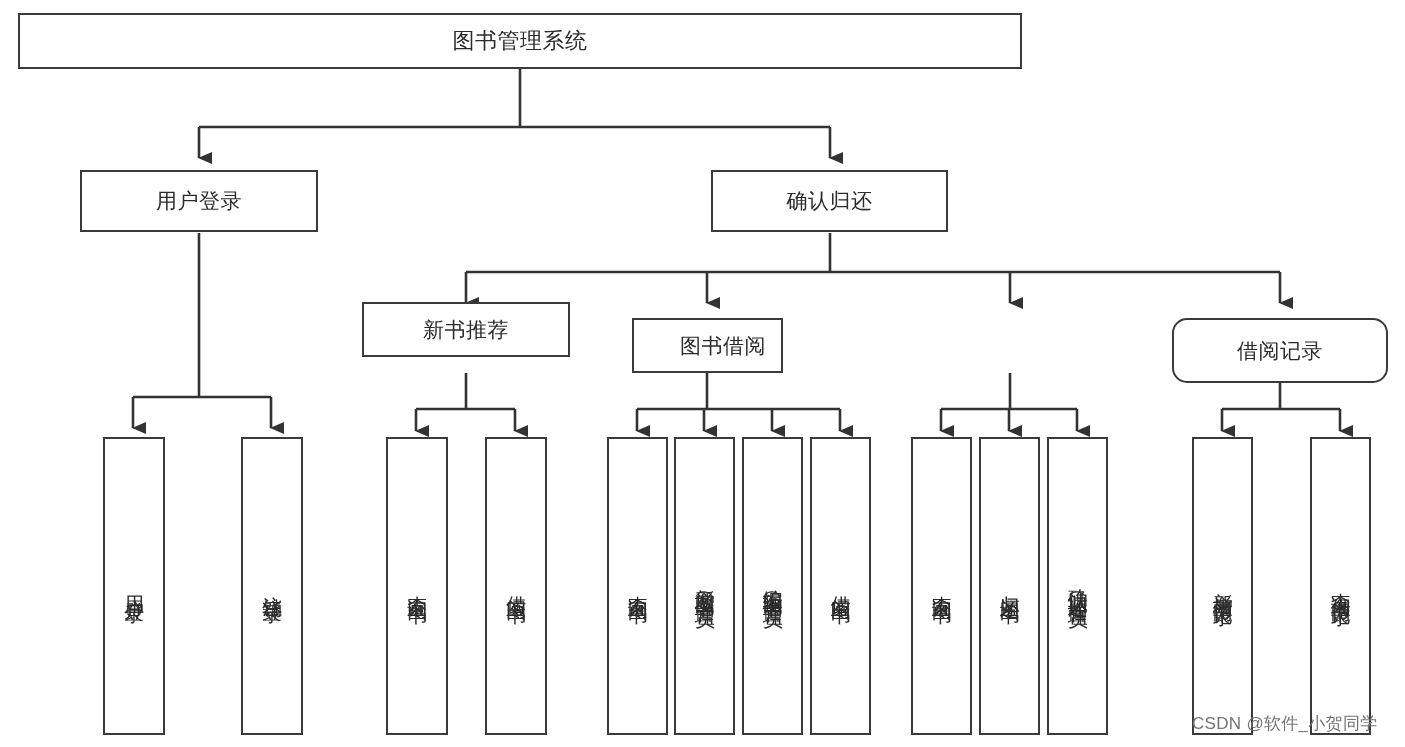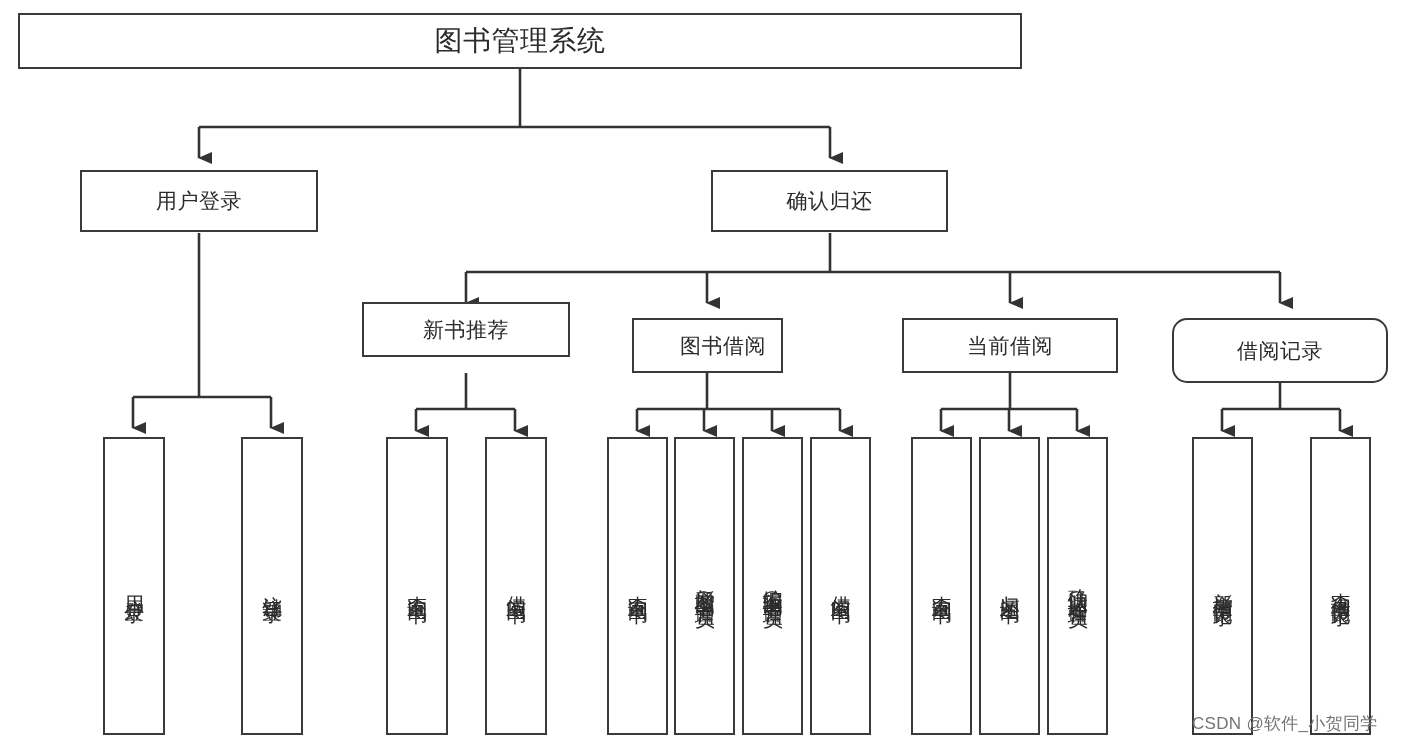--- a/index.html
+++ b/index.html
@@ -42,21 +42,21 @@
     text-align: center;
     line-height: 1.12;
     letter-spacing: 0.5px;
     color: #2b2b2b;
   }
   .node.horizontal .node-label {
     font-size: 21px;
     white-space: nowrap;
   }
   .node.root .node-label {
-    font-size: 28px;
+    font-size: 22px;
   }
   .node.vertical {
     align-items: center;
     justify-content: center;
     padding: 6px 2px;
   }
   .node.vertical .node-label {
     writing-mode: vertical-rl;
     text-orientation: upright;
     font-size: 20px;
@@ -154,23 +154,20 @@
   </div>
 
   <div class="node horizontal" style="left:362px; top:302px; width:208px; height:55px;">
     <span class="node-label">新书推荐</span>
   </div>
 
   <div class="node horizontal" style="left:632px; top:318px; width:151px; height:55px;padding-left:31px;">
     <span class="node-label">图书借阅</span>
   </div>
 
-  <div class="node horizontal" style="left:902px; top:318px; width:216px; height:55px;">
-    <span class="node-label">当前借阅</span>
-  </div>
 
   <div class="node horizontal" style="left:1172px; top:318px; width:216px; height:65px;border-radius:15px;">
     <span class="node-label">借阅记录</span>
   </div>
 
   <div class="node vertical" style="left:103px; top:437px; width:62px; height:298px;">
     <span class="node-label">用户登录</span>
   </div>
 
   <div class="node vertical" style="left:241px; top:437px; width:62px; height:298px;">

